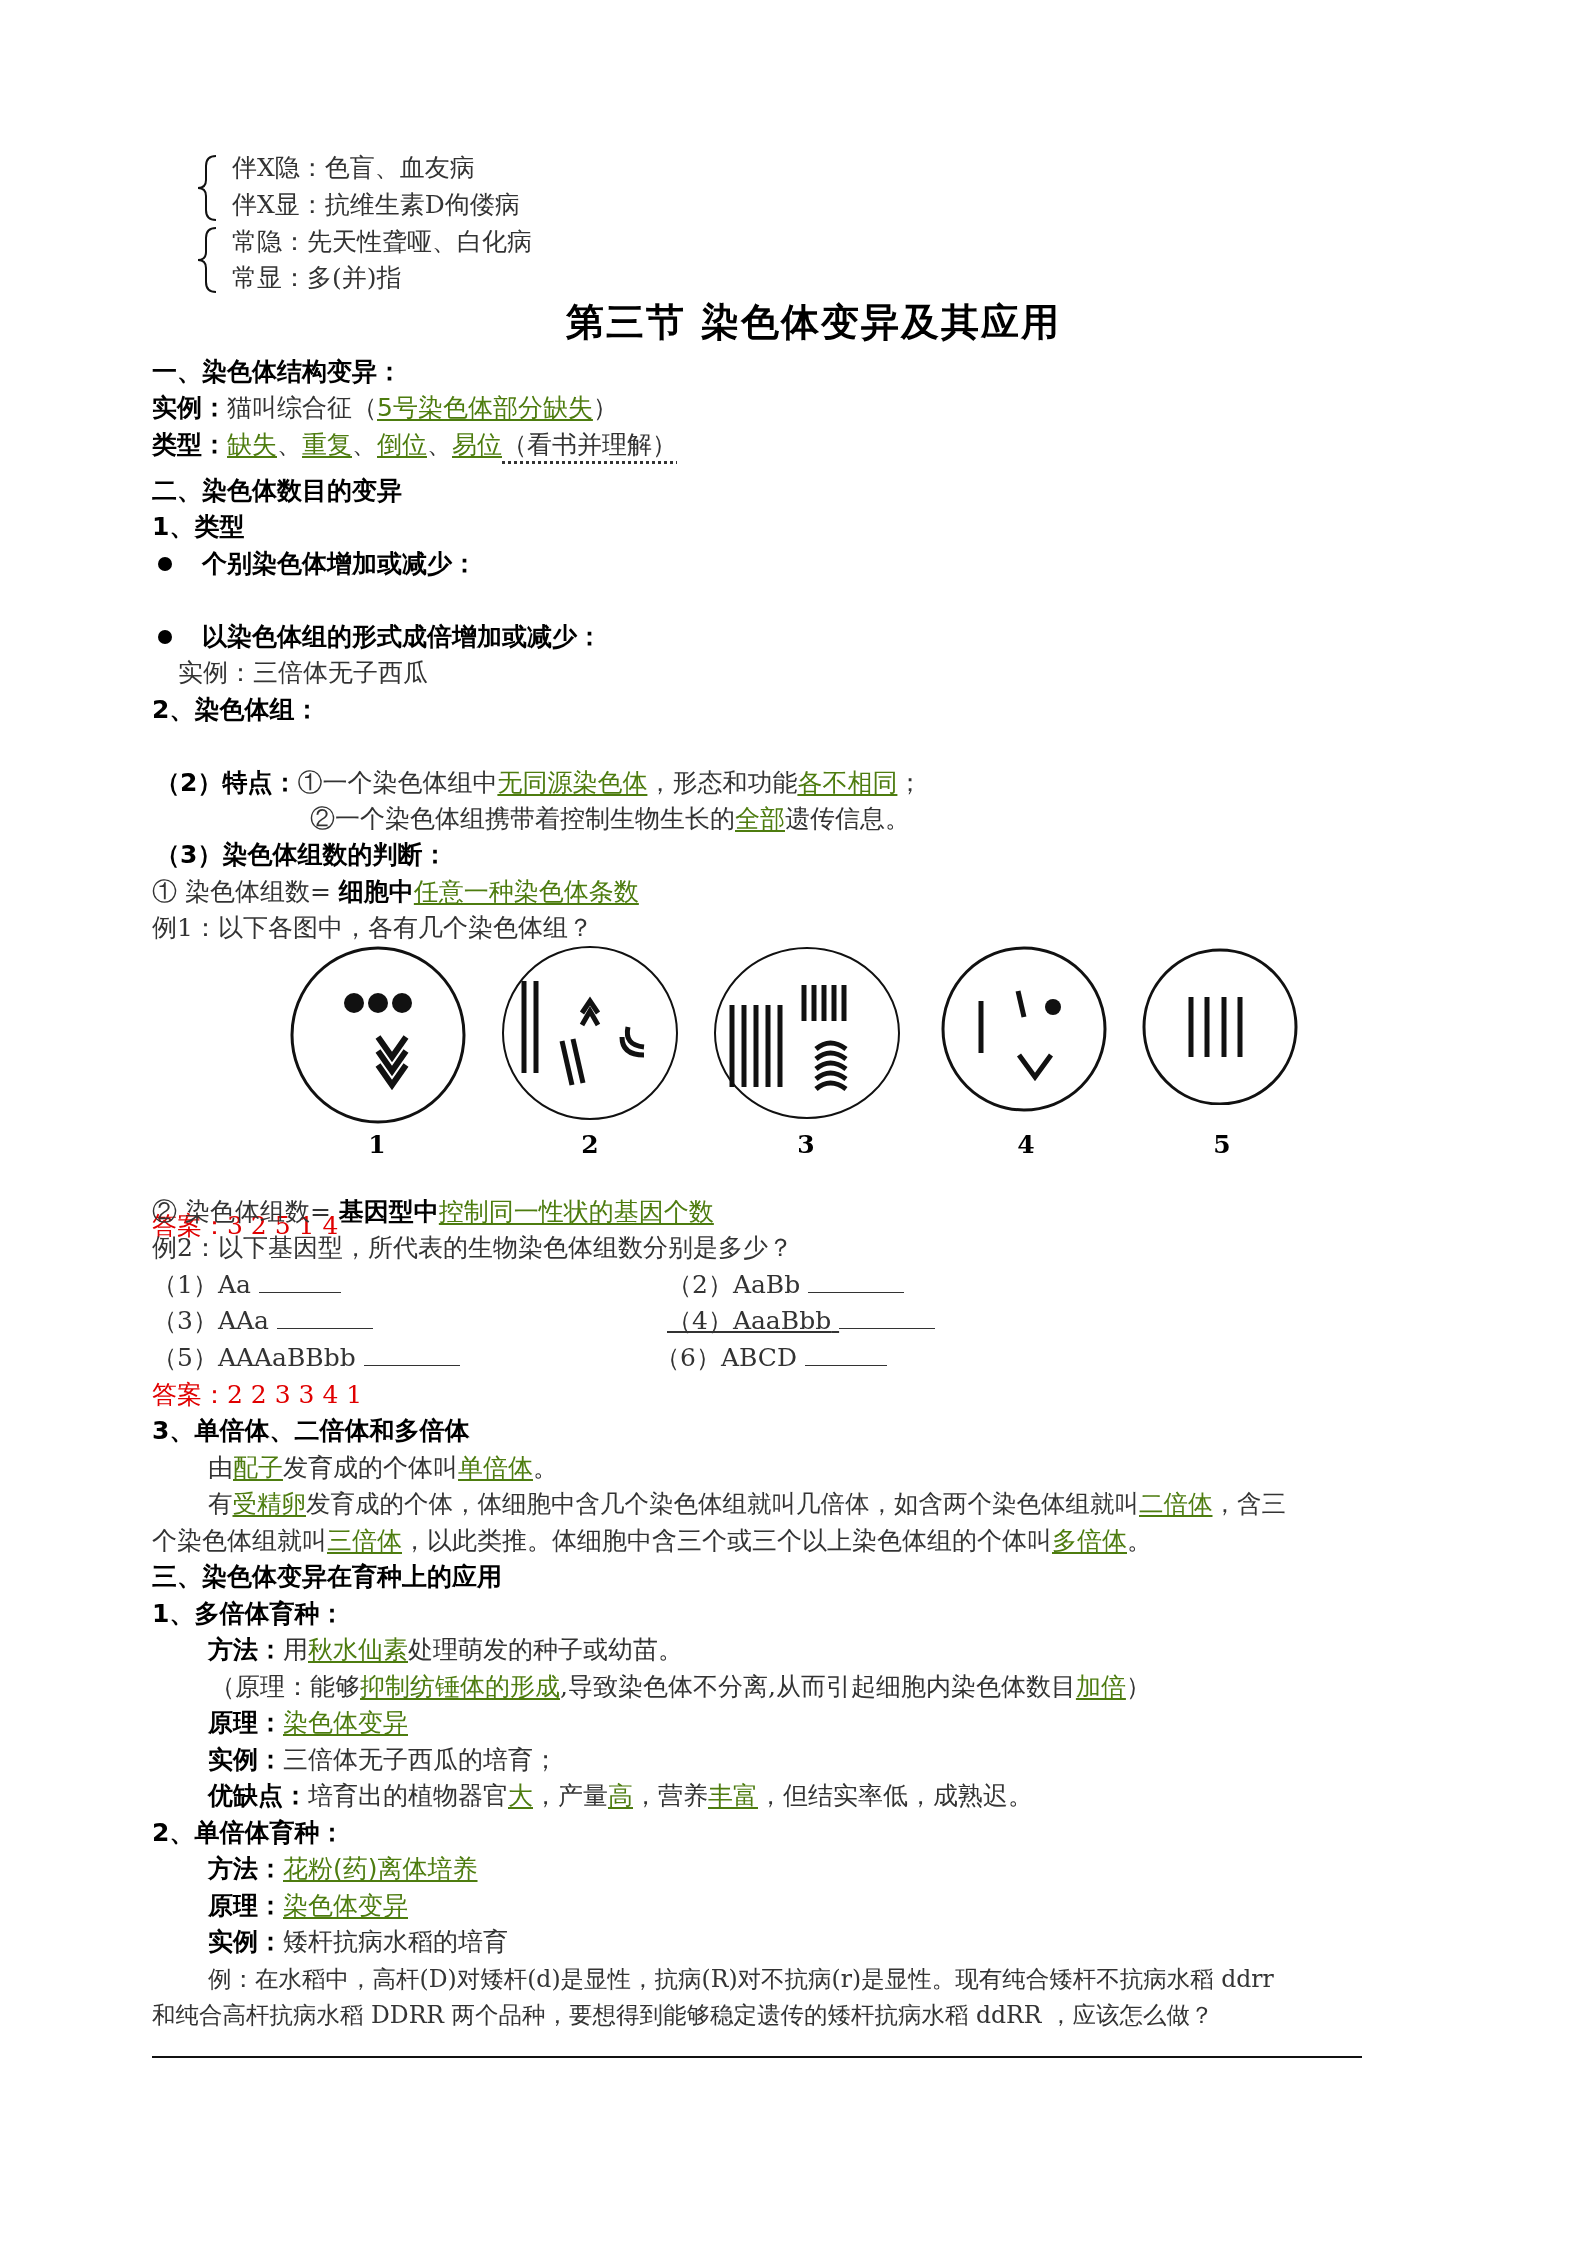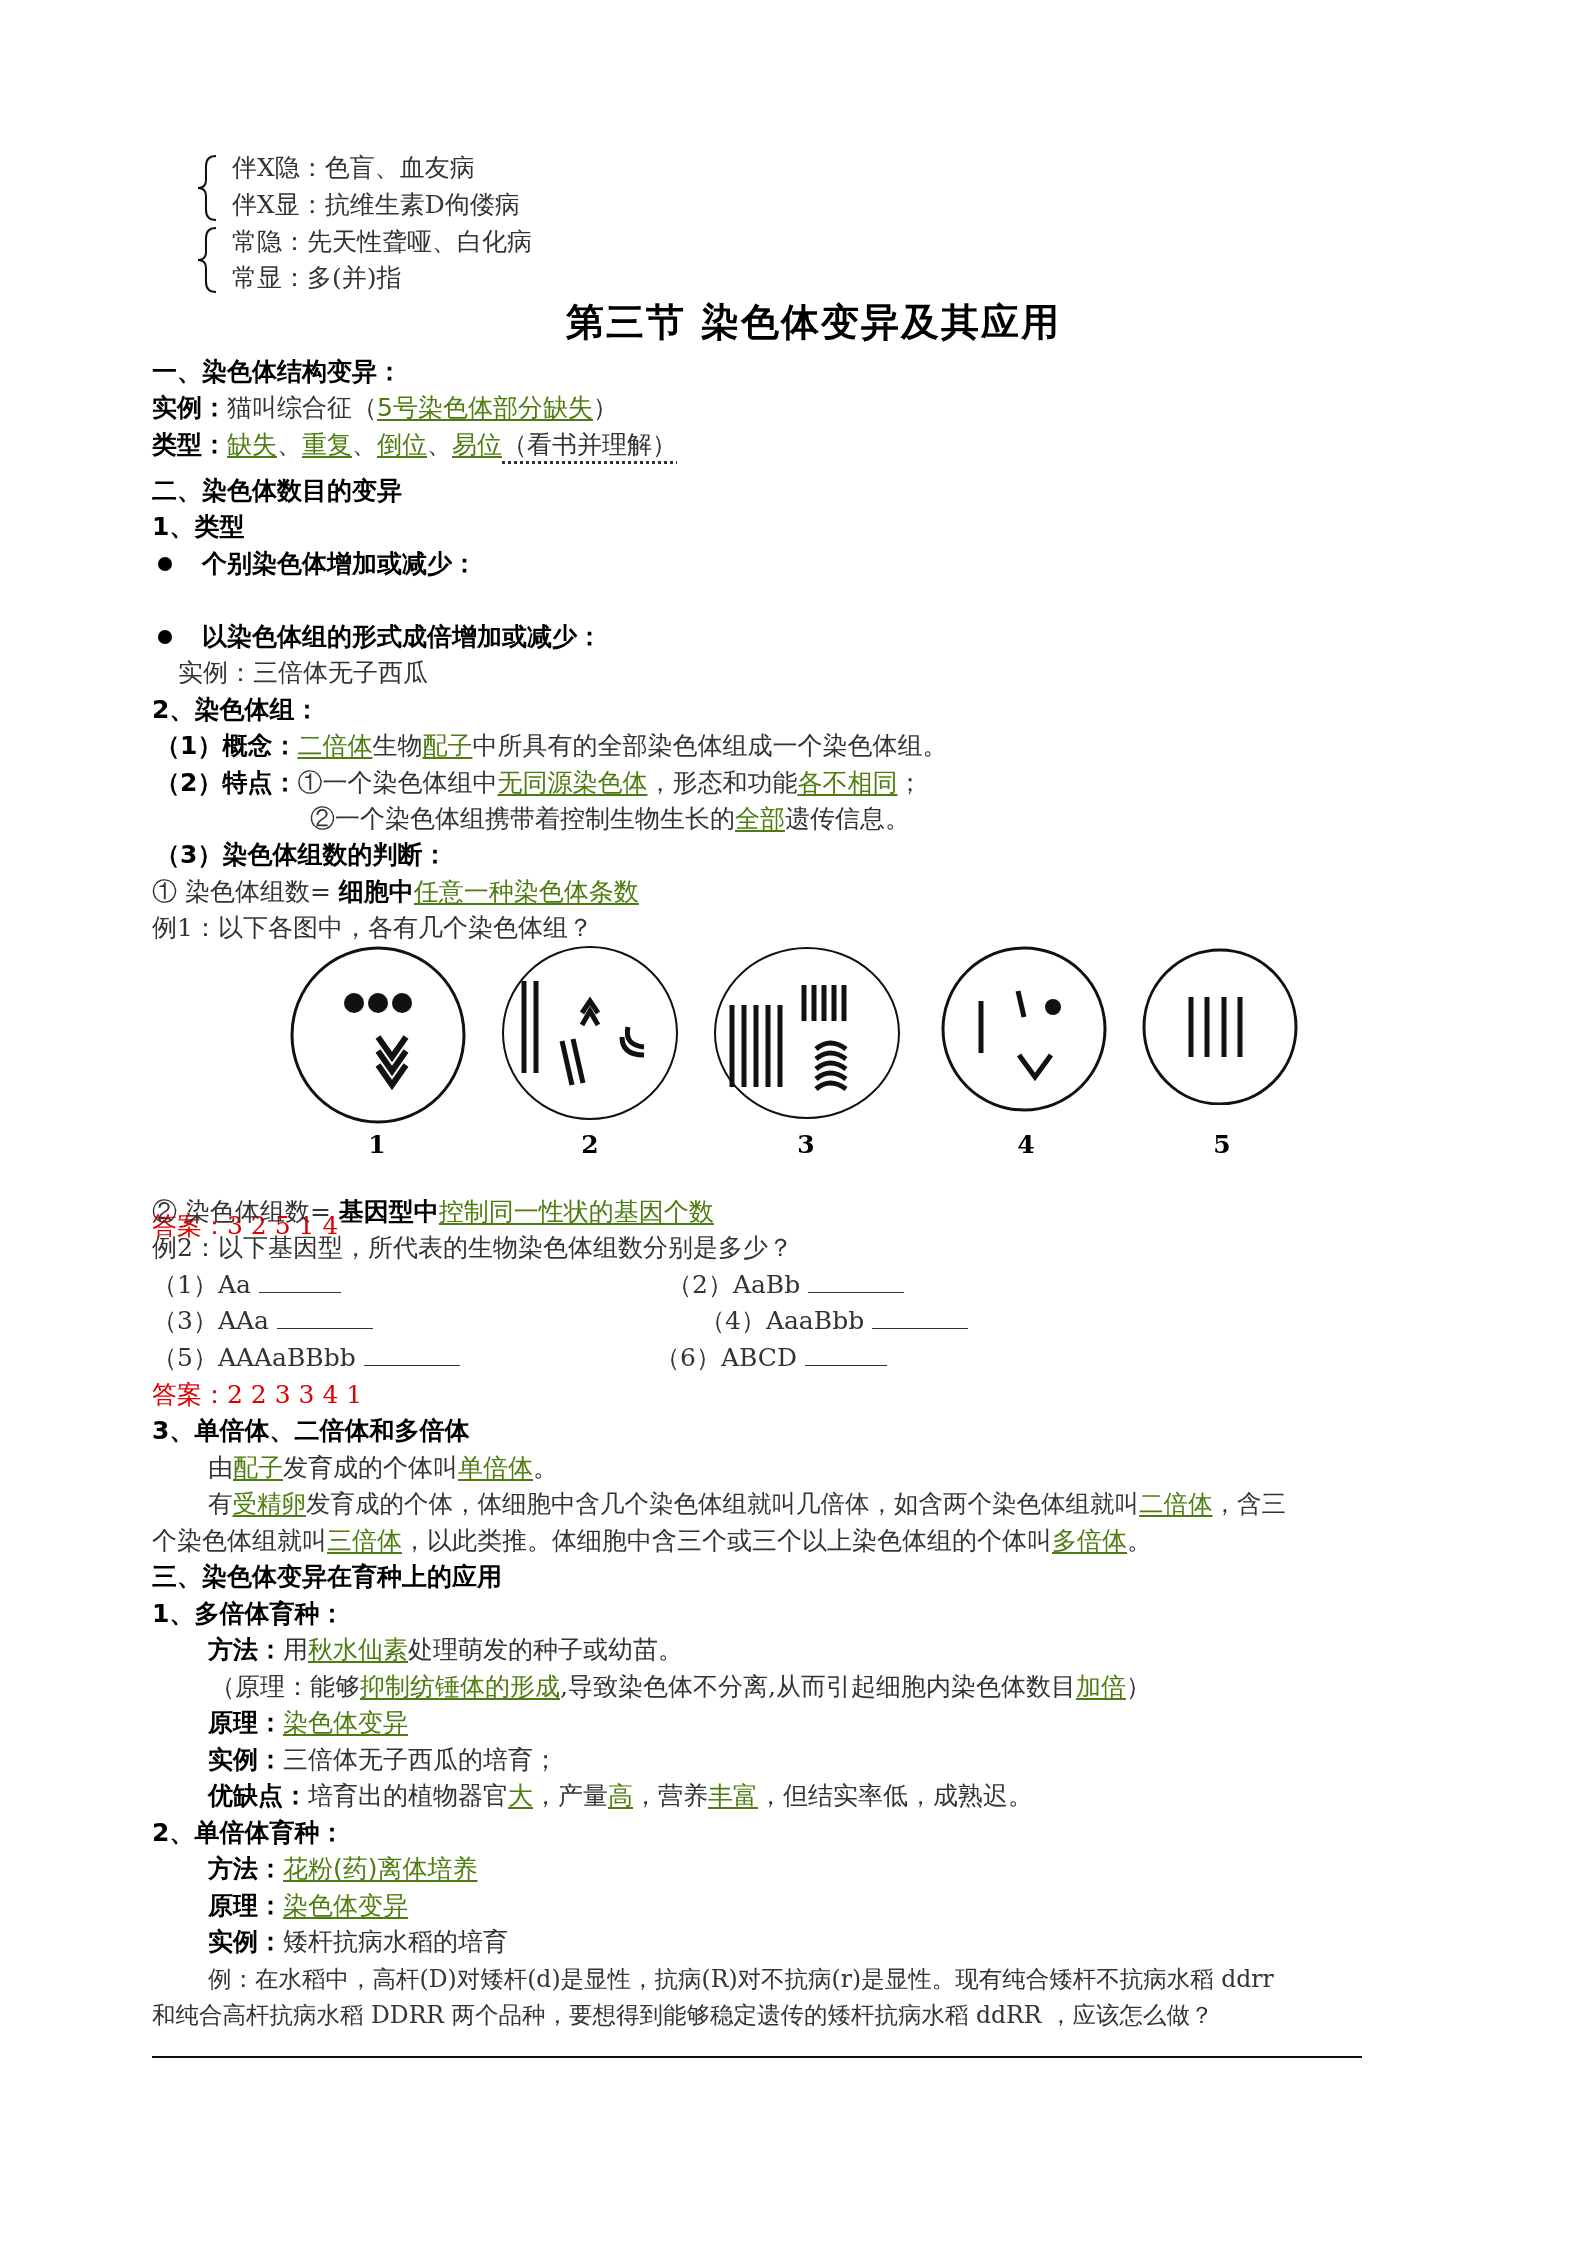--- a/index.html
+++ b/index.html
@@ -58,23 +58,20 @@
   <div class="ln b" style="top:510px;">1、类型</div>
   <div class="ln b" style="top:547px;">
     <span style="display:inline-block;width:14px;height:14px;border-radius:50%;background:#000;margin:0 30px 3px 6px;vertical-align:middle;"></span><span>个别染色体增加或减少：</span>
   </div>
   <div class="ln b" style="top:620px;">
     <span style="display:inline-block;width:14px;height:14px;border-radius:50%;background:#000;margin:0 30px 3px 6px;vertical-align:middle;"></span><span>以染色体组的形式成倍增加或减少：</span>
   </div>
   <div class="ln" style="top:656px; left:178px;">实例：三倍体无子西瓜</div>
 
   <div class="ln b" style="top:693px;">2、染色体组：</div>
-  <div class="ln" style="top:729px; left:155px;">
-    <span class="b">（1）概念：</span><span class="r">二倍体</span><span>生物</span><span class="r">配子</span><span>中所具有的全部染色体组成一个染色体组。</span>
-  </div>
   <div class="ln" style="top:766px; left:155px;">
     <span class="b">（2）特点：</span><span>①一个染色体组中</span><span class="r">无同源染色体</span><span>，形态和功能</span><span class="r">各不相同</span><span>；</span>
   </div>
   <div class="ln" style="top:802px; left:310px;">
     <span>②一个染色体组携带着控制生物生长的</span><span class="r">全部</span><span>遗传信息。</span>
   </div>
   <div class="ln b" style="top:838px; left:155px;text-align:center;">（3）染色体组数的判断：</div>
   <div class="ln" style="top:875px;">
     <span>① 染色体组数= </span><span class="b">细胞中</span><span class="r">任意一种染色体条数</span>
   </div>
@@ -163,21 +160,21 @@
 
   <div class="ln rp" style="top:1209px;">答案：3 2 5 1 4</div>
   <div class="ln" style="top:1195px;">
     <span>② 染色体组数= </span><span class="b">基因型中</span><span class="r">控制同一性状的基因个数</span>
   </div>
   <div class="ln" style="top:1231px;">例2：以下基因型，所代表的生物染色体组数分别是多少？</div>
 
   <div class="ln" style="top:1268px;"><span>（1）Aa</span> <span class="blank" style="width:82px;"></span></div>
   <div class="ln" style="top:1268px; left:667px;"><span>（2）AaBb</span> <span class="blank" style="width:96px;"></span></div>
   <div class="ln" style="top:1304px;"><span>（3）AAa</span> <span class="blank" style="width:96px;"></span></div>
-  <div class="ln" style="top:1304px; left:700px;"><span>（4）AaaBbb</span> <span class="blank" style="width:96px;"></span></div>
+  <div class="ln" style="top:1304px; left:667px;text-decoration:underline;"><span>（4）AaaBbb</span> <span class="blank" style="width:96px;"></span></div>
   <div class="ln" style="top:1341px;"><span>（5）AAAaBBbb</span> <span class="blank" style="width:96px;"></span></div>
   <div class="ln" style="top:1341px; left:655px;"><span>（6）ABCD</span> <span class="blank" style="width:82px;"></span></div>
 
   <div class="ln rp" style="top:1378px;">答案：2 2 3 3 4 1</div>
 
   <div class="ln b" style="top:1414px;">3、单倍体、二倍体和多倍体</div>
   <div class="ln" style="top:1451px; left:208px;">
     <span>由</span><span class="r">配子</span><span>发育成的个体叫</span><span class="r">单倍体</span><span>。</span>
   </div>
   <div class="ln" style="top:1487px; left:208px; font-size:24.5px;">

